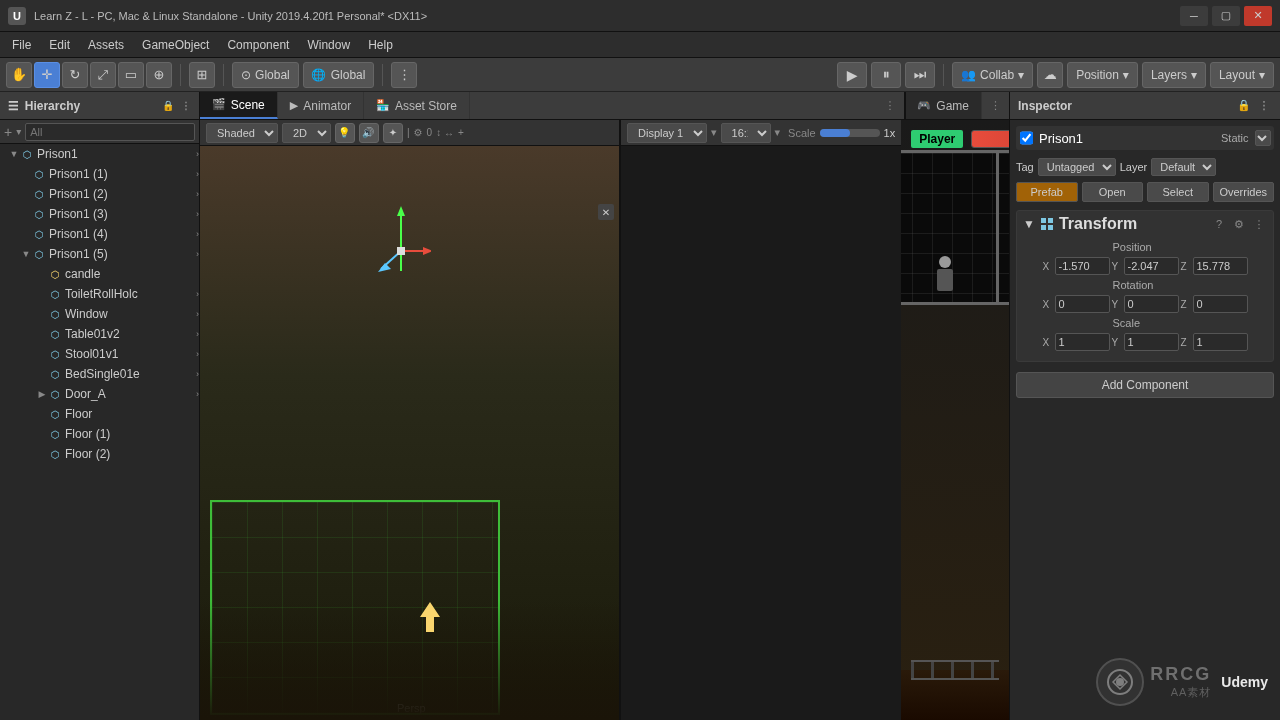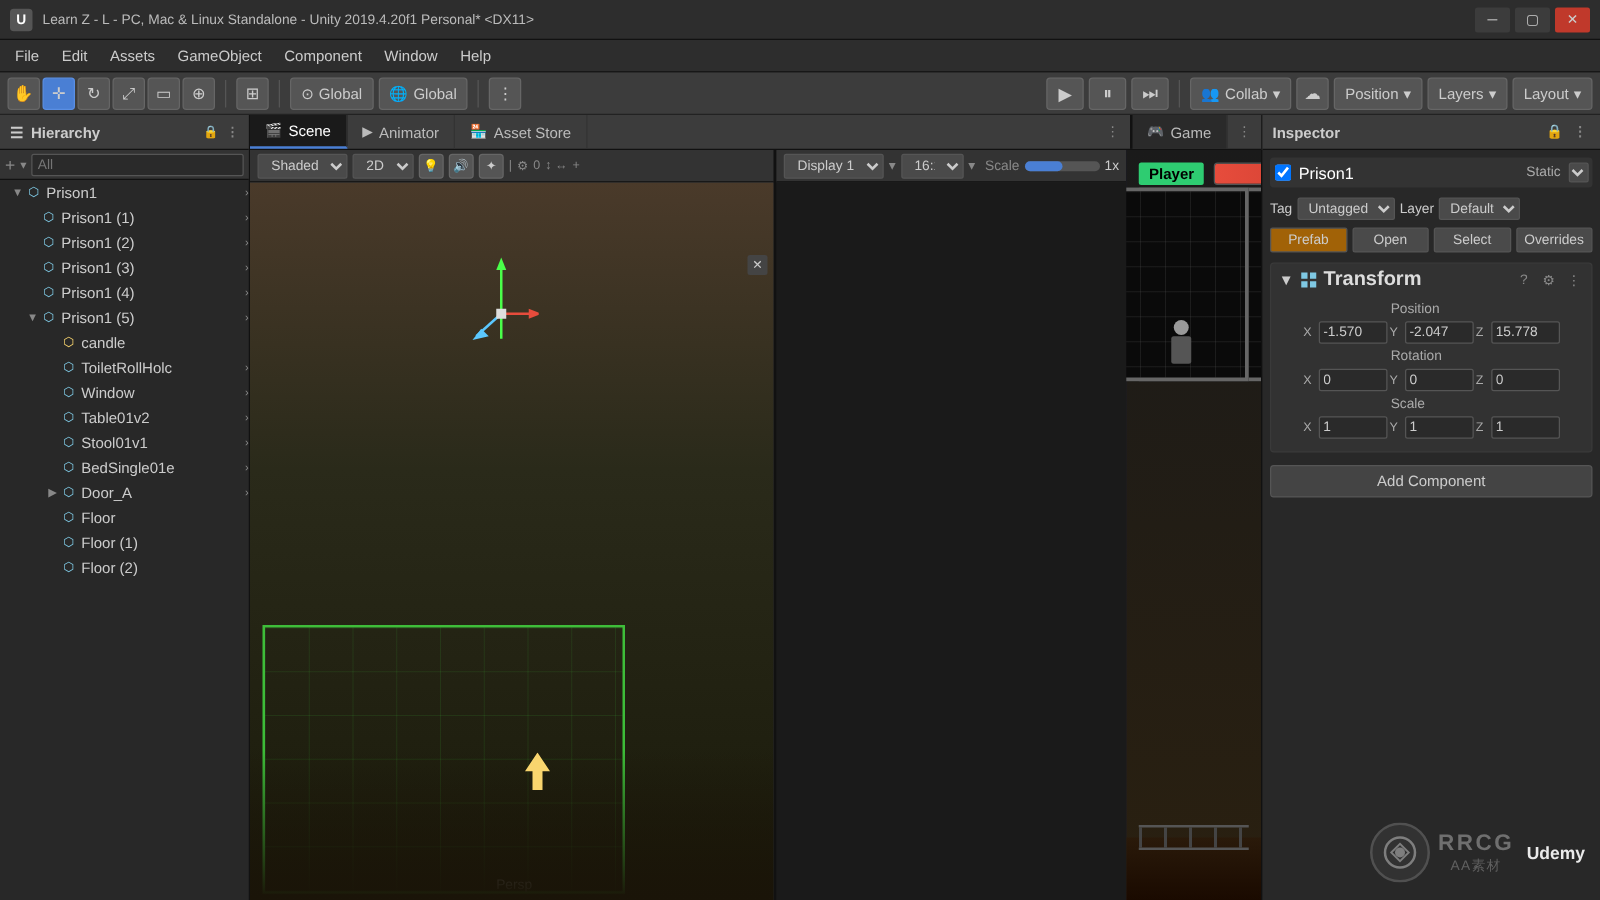--- a/index.html
+++ b/index.html
@@ -1008,20 +1008,20 @@
 </div>
 
 <div class="watermark">
   <div class="watermark-logo">
     <svg width="30" height="30" viewBox="0 0 30 30">
       <circle cx="15" cy="15" r="12" fill="none" stroke="#888" stroke-width="2"></circle>
       <path d="M8 15 L15 8 L22 15 L15 22 Z" fill="none" stroke="#888" stroke-width="1.5"></path>
       <circle cx="15" cy="15" r="4" fill="#888"></circle>
     </svg>
   </div>
-  <div style="display:flex;flex-direction:column;align-items:center">
+  <div style="display:flex;flex-direction:column;align-items:flex-end">
     <span style="font-size:18px;font-weight:bold;color:#777;letter-spacing:2px">RRCG</span>
     <span style="font-size:11px;color:#666;letter-spacing:1px">AA素材</span>
   </div>
   <div style="margin-left:4px;">
     <span style="font-size:14px;color:#ffffff;font-weight:bold;">Udemy</span>
   </div>
 </div>
 
 </body></html>

